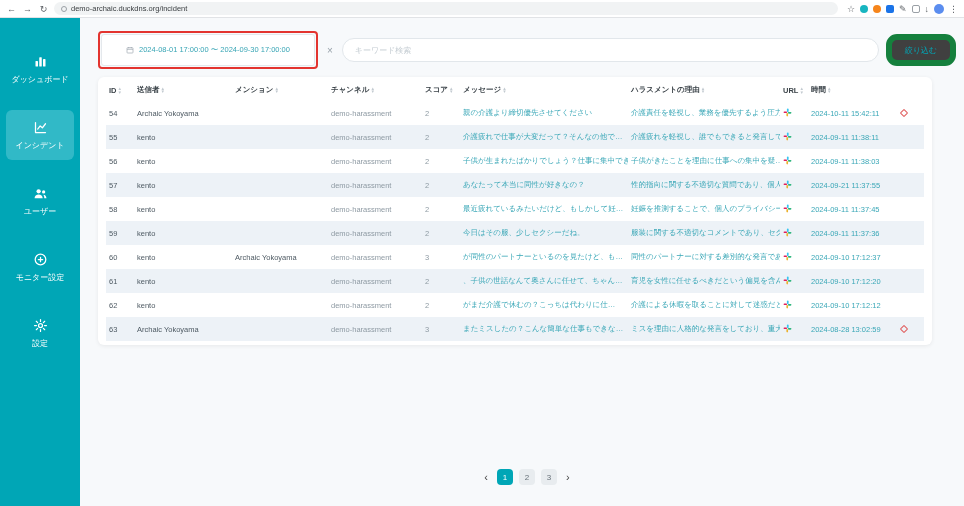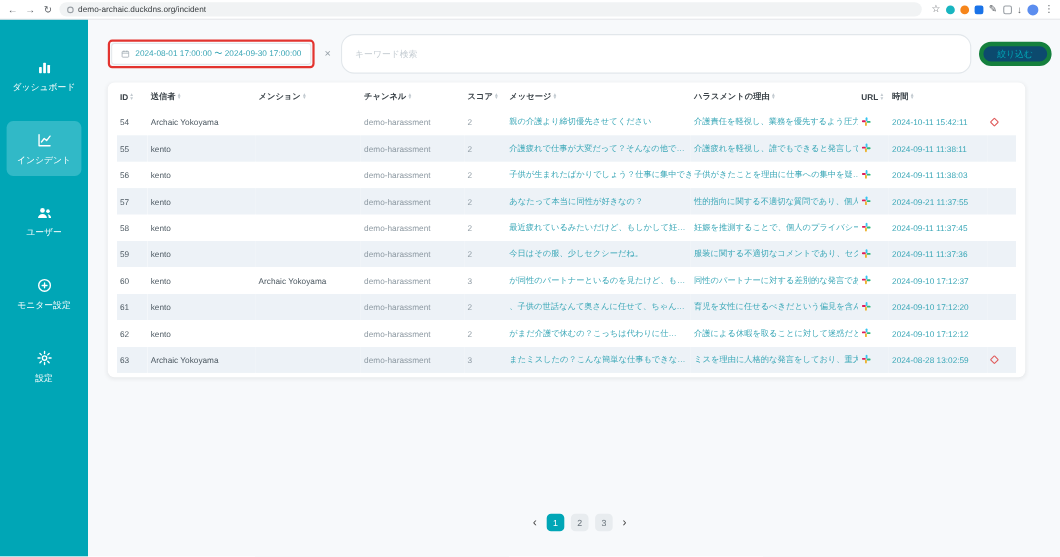--- a/index.html
+++ b/index.html
@@ -29,27 +29,27 @@
   .sb-icon{width:16px;height:16px;display:flex;align-items:center;justify-content:center;}
   .sb-icon svg{width:15px;height:15px;}
   .sb-label{font-size:8px;white-space:nowrap;}
 
   .main{flex:1;background:#f7f9fb;padding:13px 8px 0 18px;display:flex;flex-direction:column;}
 
   
   .filter-row{display:flex;align-items:center;gap:7px;}
   .date-wrap{border:2px solid #e3342f;border-radius:4px;padding:1px;flex-shrink:0;}
   .date-chip{display:flex;align-items:center;gap:5px;background:#fff;border:1px solid #e4e8ec;
-    border-radius:3px;height:20px;padding:0 8px;font-size:7.5px;color:#38a5b5;white-space:nowrap;cursor:pointer;}
+    border-radius:3px;height:32px;padding:0 24px;font-size:7.5px;color:#38a5b5;white-space:nowrap;cursor:pointer;}
   .cal-icon svg{width:8px;height:8px;display:block;}
   .clear-x{font-size:10px;color:#98a2aa;cursor:pointer;padding:0 2px;}
-  .search{flex:1;height:36px;border:1px solid #e2e7eb;border-radius:12px;background:#fff;
+  .search{flex:1;height:24px;border:1px solid #e2e7eb;border-radius:12px;background:#fff;
     padding:0 12px;font-size:8px;color:#444;outline:none;min-width:0;}
   .search::placeholder{color:#c4ccd2;}
-  .filter-btn{height:22px;padding:0 13px;border:4px solid #15803d;border-radius:11px;background:#0c4a6e;
+  .filter-btn{height:32px;padding:0 13px;border:6px solid #15803d;border-radius:11px;background:#404040;
     color:#00a6b6;font-size:8px;cursor:pointer;white-space:nowrap;flex-shrink:0;
     font-family:"Liberation Sans","DejaVu Sans",sans-serif;}
 
   
   .controls-row{display:flex;align-items:center;margin-top:29px;}
   .select{width:84px;height:15px;border:1px solid #cfd6db;border-radius:3px;background:#fff;
     display:flex;align-items:center;justify-content:space-between;padding:0 6px;
     font-size:7.5px;color:#444;cursor:pointer;}
   .caret{font-size:6px;color:#666;}
   .blacklist{display:flex;align-items:center;gap:4px;margin-left:24px;}

